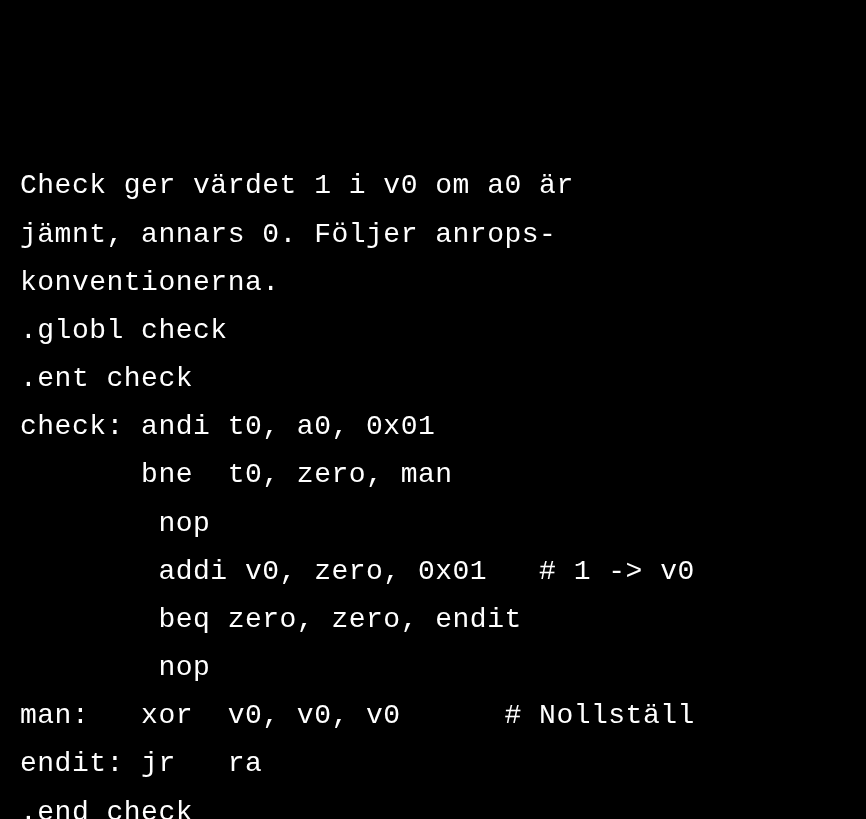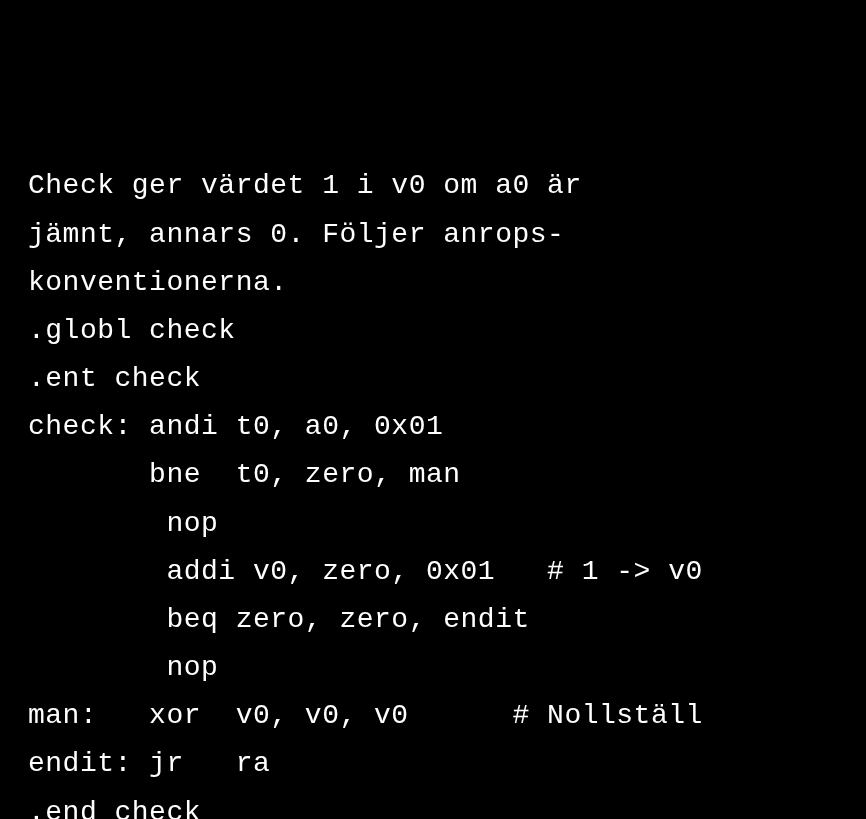--- a/index.html
+++ b/index.html
@@ -15,21 +15,20 @@
       line-height: 1.72;
       padding: 18px 20px;
       width: 866px;
       height: 819px;
       overflow: hidden;
       white-space: pre;
       letter-spacing: 0.5px;
     }
     .line {
       display: block;
-      margin-left: 8px;
     }
   </style>
 </head>
 <body>
 
 
 <span class="line">Check ger värdet 1 i v0 om a0 är</span><span class="line">jämnt, annars 0. Följer anrops-</span><span class="line">konventionerna.</span><span class="line"></span><span class="line">.globl check</span><span class="line">.ent check</span><span class="line">check: andi t0, a0, 0x01</span><span class="line">       bne  t0, zero, man</span><span class="line">        nop</span><span class="line">        addi v0, zero, 0x01   # 1 -&gt; v0</span><span class="line">        beq zero, zero, endit</span><span class="line">        nop</span><span class="line">man:   xor  v0, v0, v0      # Nollställ</span><span class="line">endit: jr   ra</span><span class="line">.end check</span><span class="line"></span>
 
 
 

